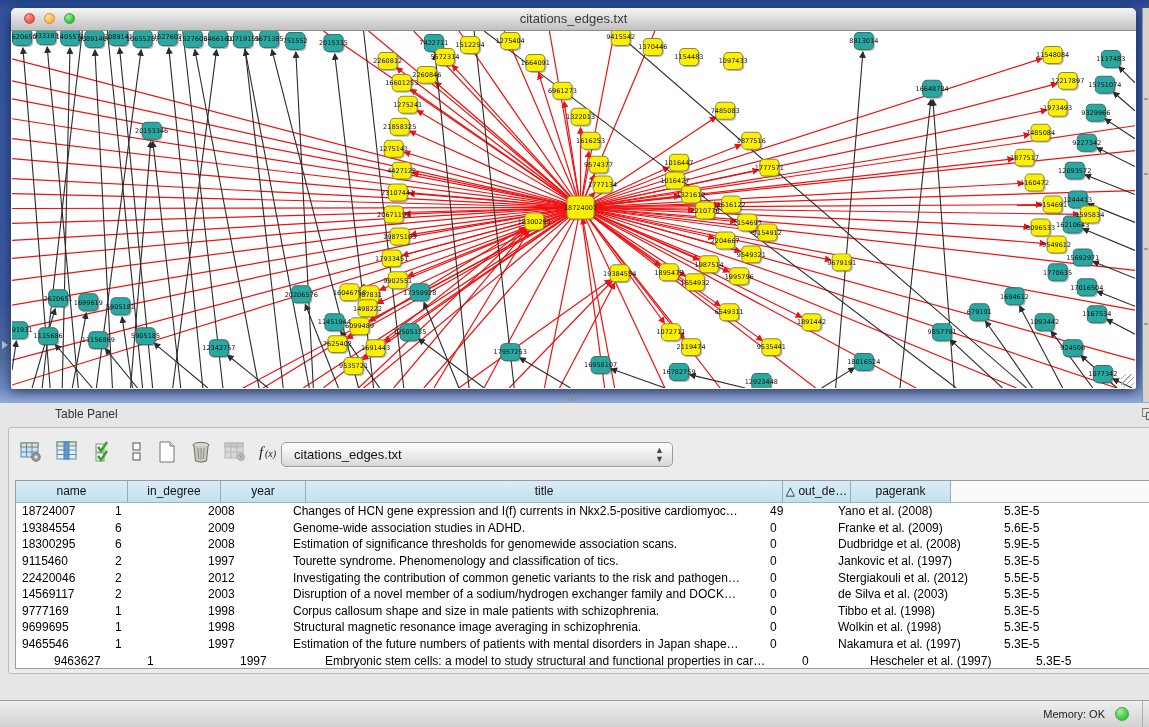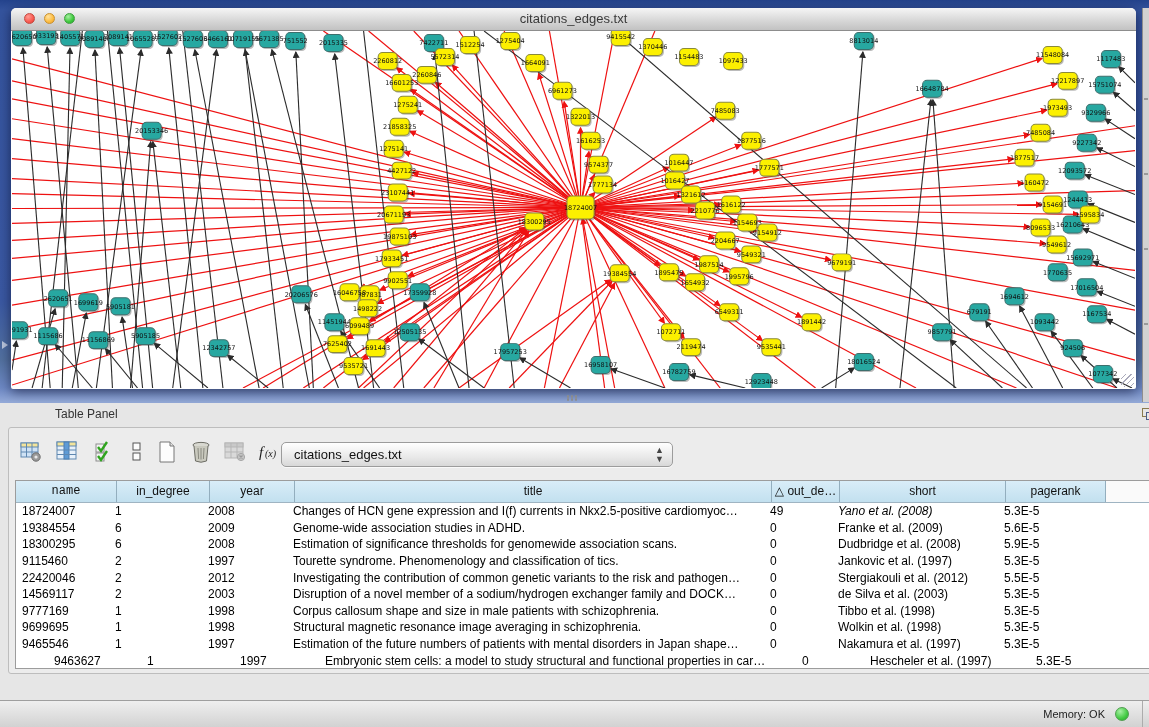--- a/index.html
+++ b/index.html
@@ -979,37 +979,36 @@
       </button>
 
       <div class="combo">
         <span>citations_edges.txt</span>
         <span class="arrows">▲<br>▼</span>
       </div>
     </div>
 
     <div class="tbl">
       <div class="tbl-header" id="tbl-header">
-          <div class="th" style="width: 101px; font-family: Liberation Mono, monospace;">name</div>
+          <div class="th" style="width: 112px;">name</div>
           <div class="th" style="width: 93px;">in_degree</div>
           <div class="th" style="width: 85px;">year</div>
           <div class="th" style="width: 477px;">title</div>
           <div class="th" style="width: 68px;">△ out_de…</div>
-          <div class="th" style="width: 166px;">short</div>
           <div class="th" style="width: 100px;">pagerank</div>
           <div class="th th-filler"></div>
         </div>
       <div class="tbl-body" id="tbl-body">
           <div class="tr">
             <div class="td" style="width: 93px;">18724007</div>
             <div class="td" style="width: 93px;">1</div>
             <div class="td" style="width: 85px;">2008</div>
             <div class="td" style="width: 477px;">Changes of HCN gene expression and I(f) currents in Nkx2.5-positive cardiomyoc…</div>
             <div class="td" style="width: 68px;">49</div>
-            <div class="td" style="width: 166px; font-style: italic;">Yano et al. (2008)</div>
+            <div class="td" style="width: 166px;">Yano et al. (2008)</div>
             <div class="td" style="width: 100px;">5.3E-5</div>
           </div>
           <div class="tr">
             <div class="td" style="width: 93px;">19384554</div>
             <div class="td" style="width: 93px;">6</div>
             <div class="td" style="width: 85px;">2009</div>
             <div class="td" style="width: 477px;">Genome-wide association studies in ADHD.</div>
             <div class="td" style="width: 68px;">0</div>
             <div class="td" style="width: 166px;">Franke et al. (2009)</div>
             <div class="td" style="width: 100px;">5.6E-5</div>

